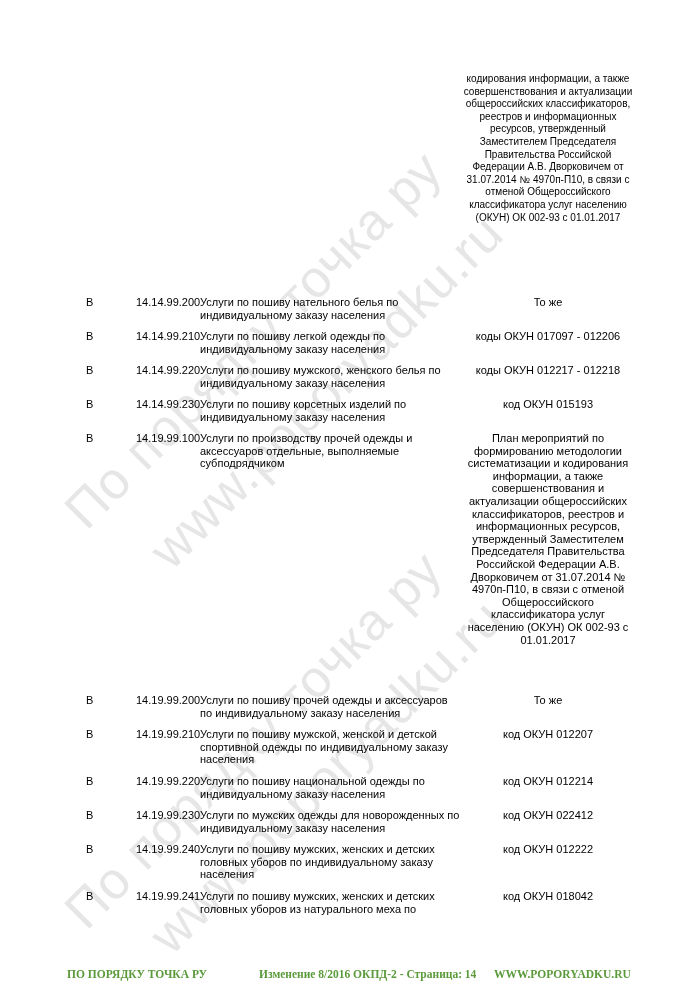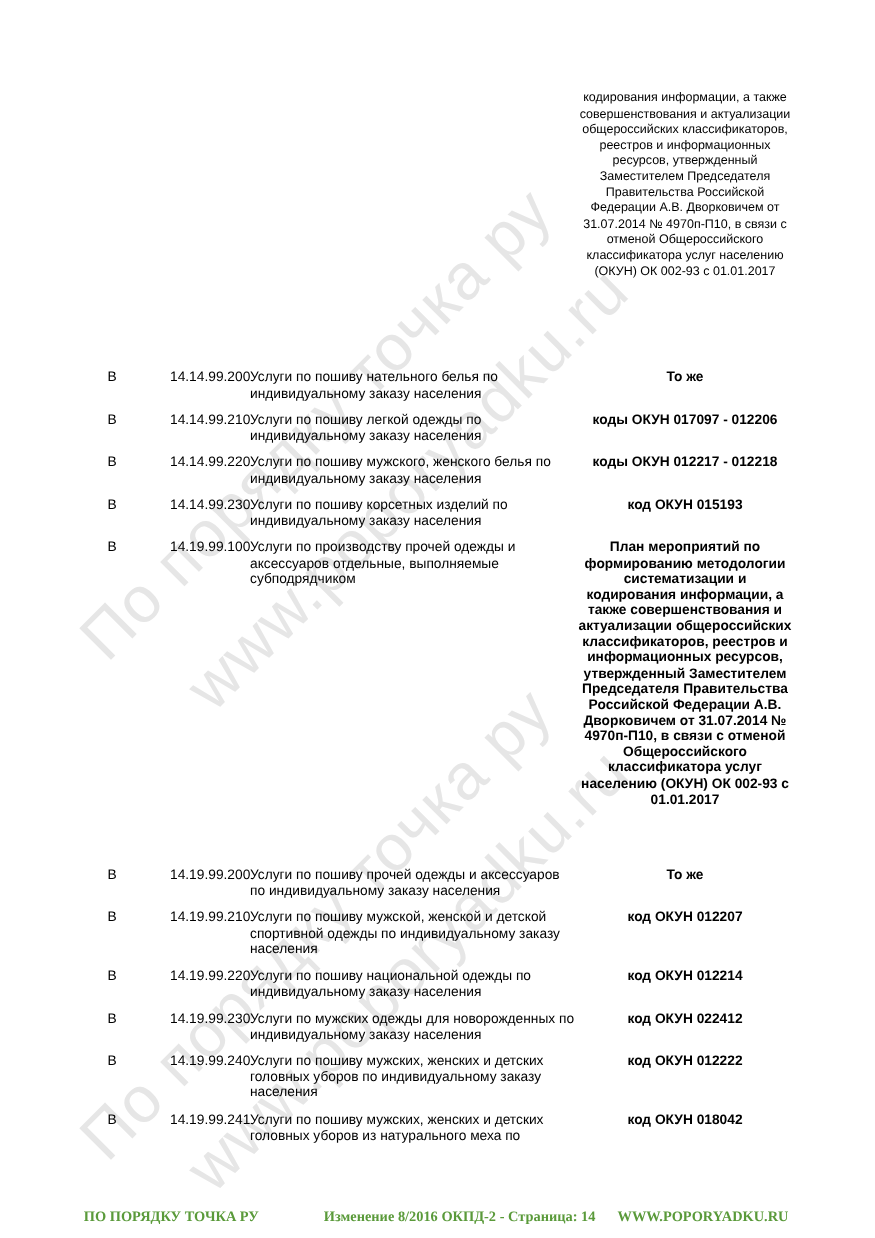--- a/index.html
+++ b/index.html
@@ -14,21 +14,21 @@
   }
   .content { position:absolute; left:0; top:0; width:700px; z-index:1; }
   .cont {
     position:absolute; left:462px; width:172px; top:73px;
     font-size:10px; line-height:12.6px; text-align:center;
   }
   .row { position:absolute; left:0; width:700px; font-size:11px; line-height:12.6px; }
   .row .cls { position:absolute; left:86px; width:20px; }
   .row .code { position:absolute; left:136px; width:72px; }
   .row .desc { position:absolute; left:184px; width:262px;margin-left:16px; }
-  .row .note { position:absolute; left:462px; width:172px; text-align:center;font-weight:bold; }
+  .row .note { position:absolute; left:462px; width:172px; text-align:center; }
   .footer {
     position:absolute; top:968px; left:0; width:700px; height:16px;
     font-family:"Liberation Serif", serif; font-weight:bold; font-size:11.5px; color:#5a9a3a;
   }
   .footer span { position:absolute; top:0; white-space:nowrap; }
 </style>
 </head>
 <body>
 
 <div class="wm" style="left:95px; top:480px;">По порядку точка ру</div>

